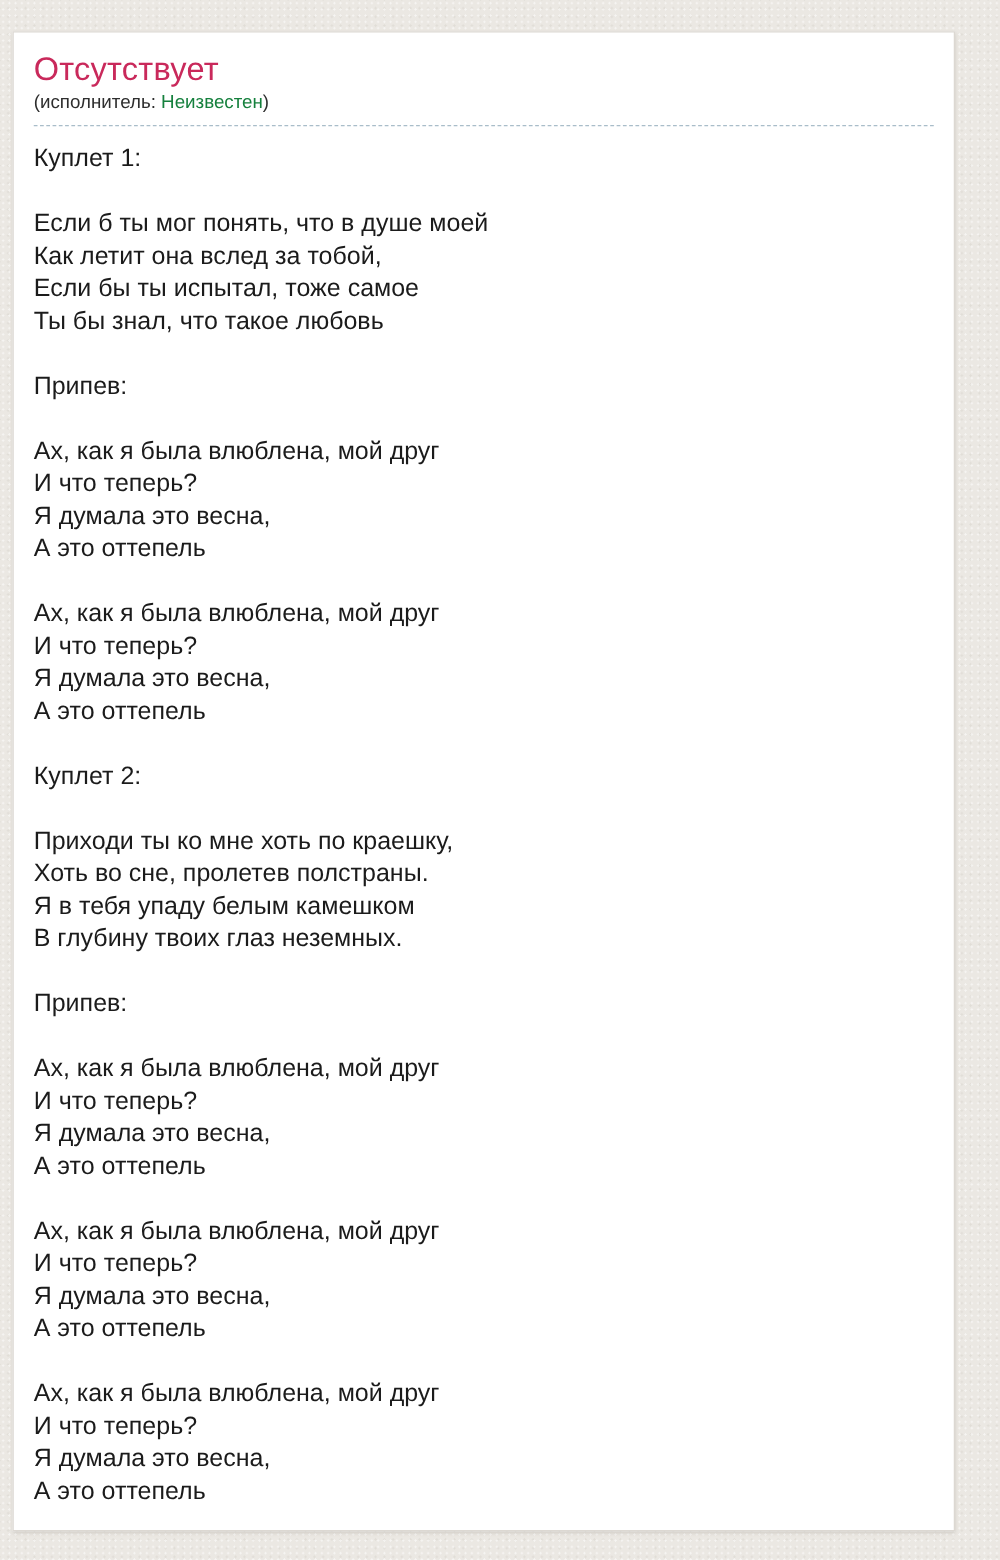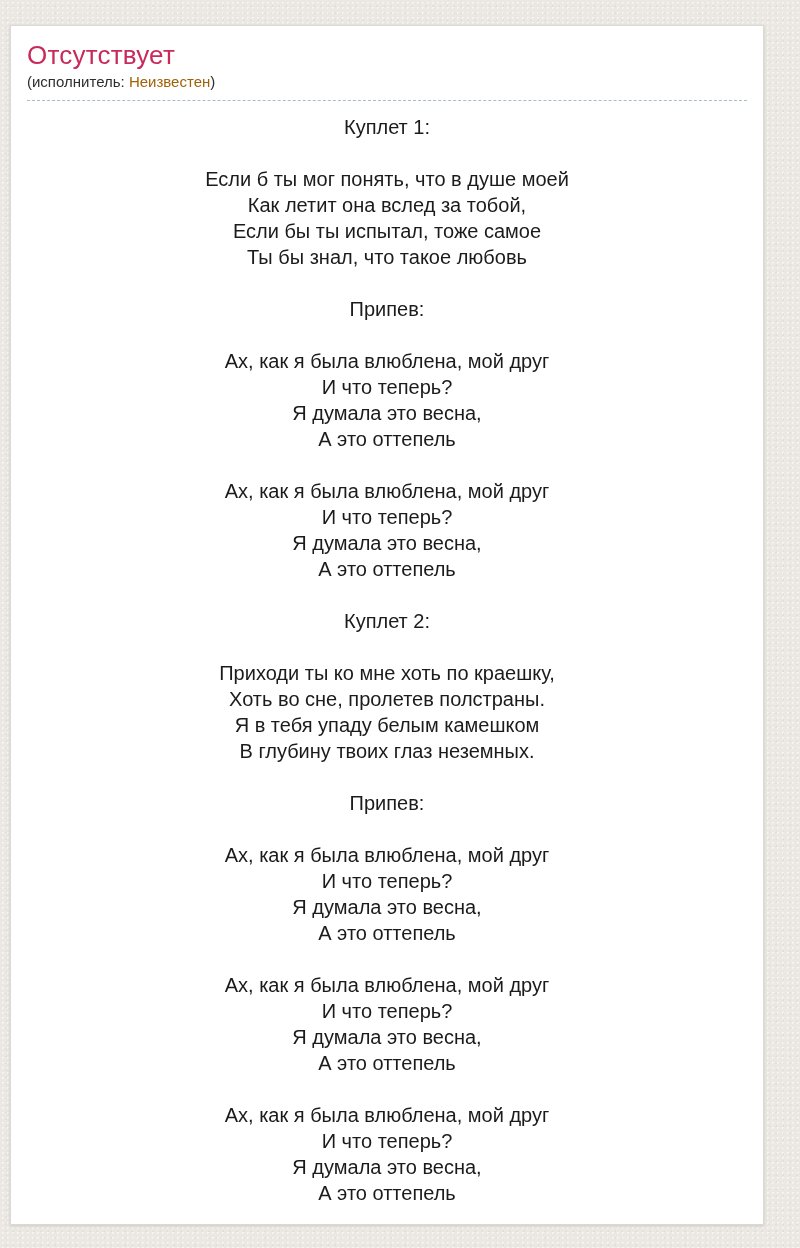--- a/index.html
+++ b/index.html
@@ -38,31 +38,30 @@
   }
   .artist-line {
     margin-top: 2px;
     font-size: 15px;
     line-height: 19px;
     color: #2e2e2e;
     padding-bottom: 9px;
     border-bottom: 1px dashed #a9bdc9;
   }
   .artist-link {
-    color: #a16207;
+    color: #15803d;
     text-decoration: none;
     cursor: pointer;
   }
   .lyrics {
     margin-top: 13px;
     font-size: 20px;
     line-height: 26px;
     color: #1b1b1b;
     white-space: pre-line;
-    text-align: center;
   }
 </style>
 </head>
 <body>
 
 <div class="card">
   <div>
     <h1 class="song-title">Отсутствует</h1>
     <div class="artist-line"><span>(исполнитель: </span><a class="artist-link" href="#">Неизвестен</a><span>)</span></div>
   </div>

